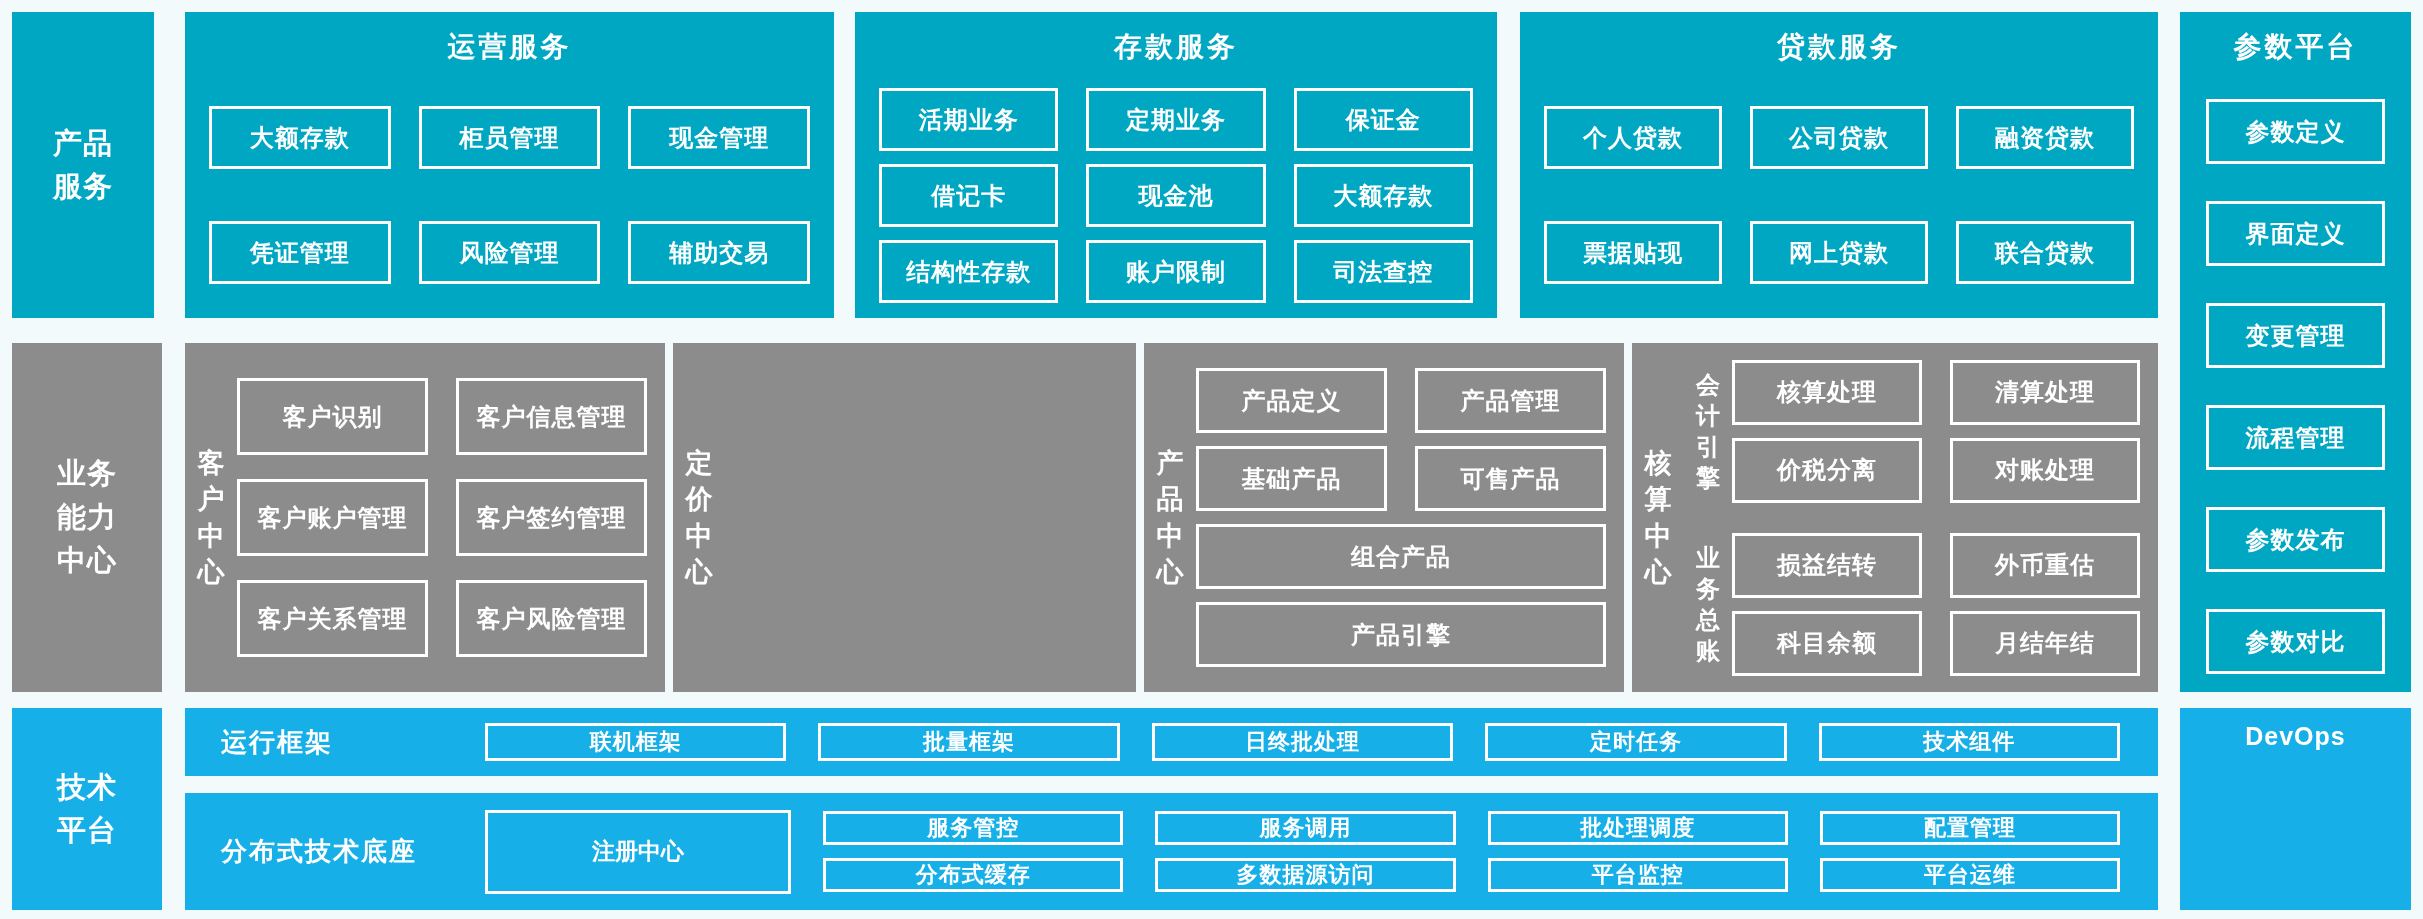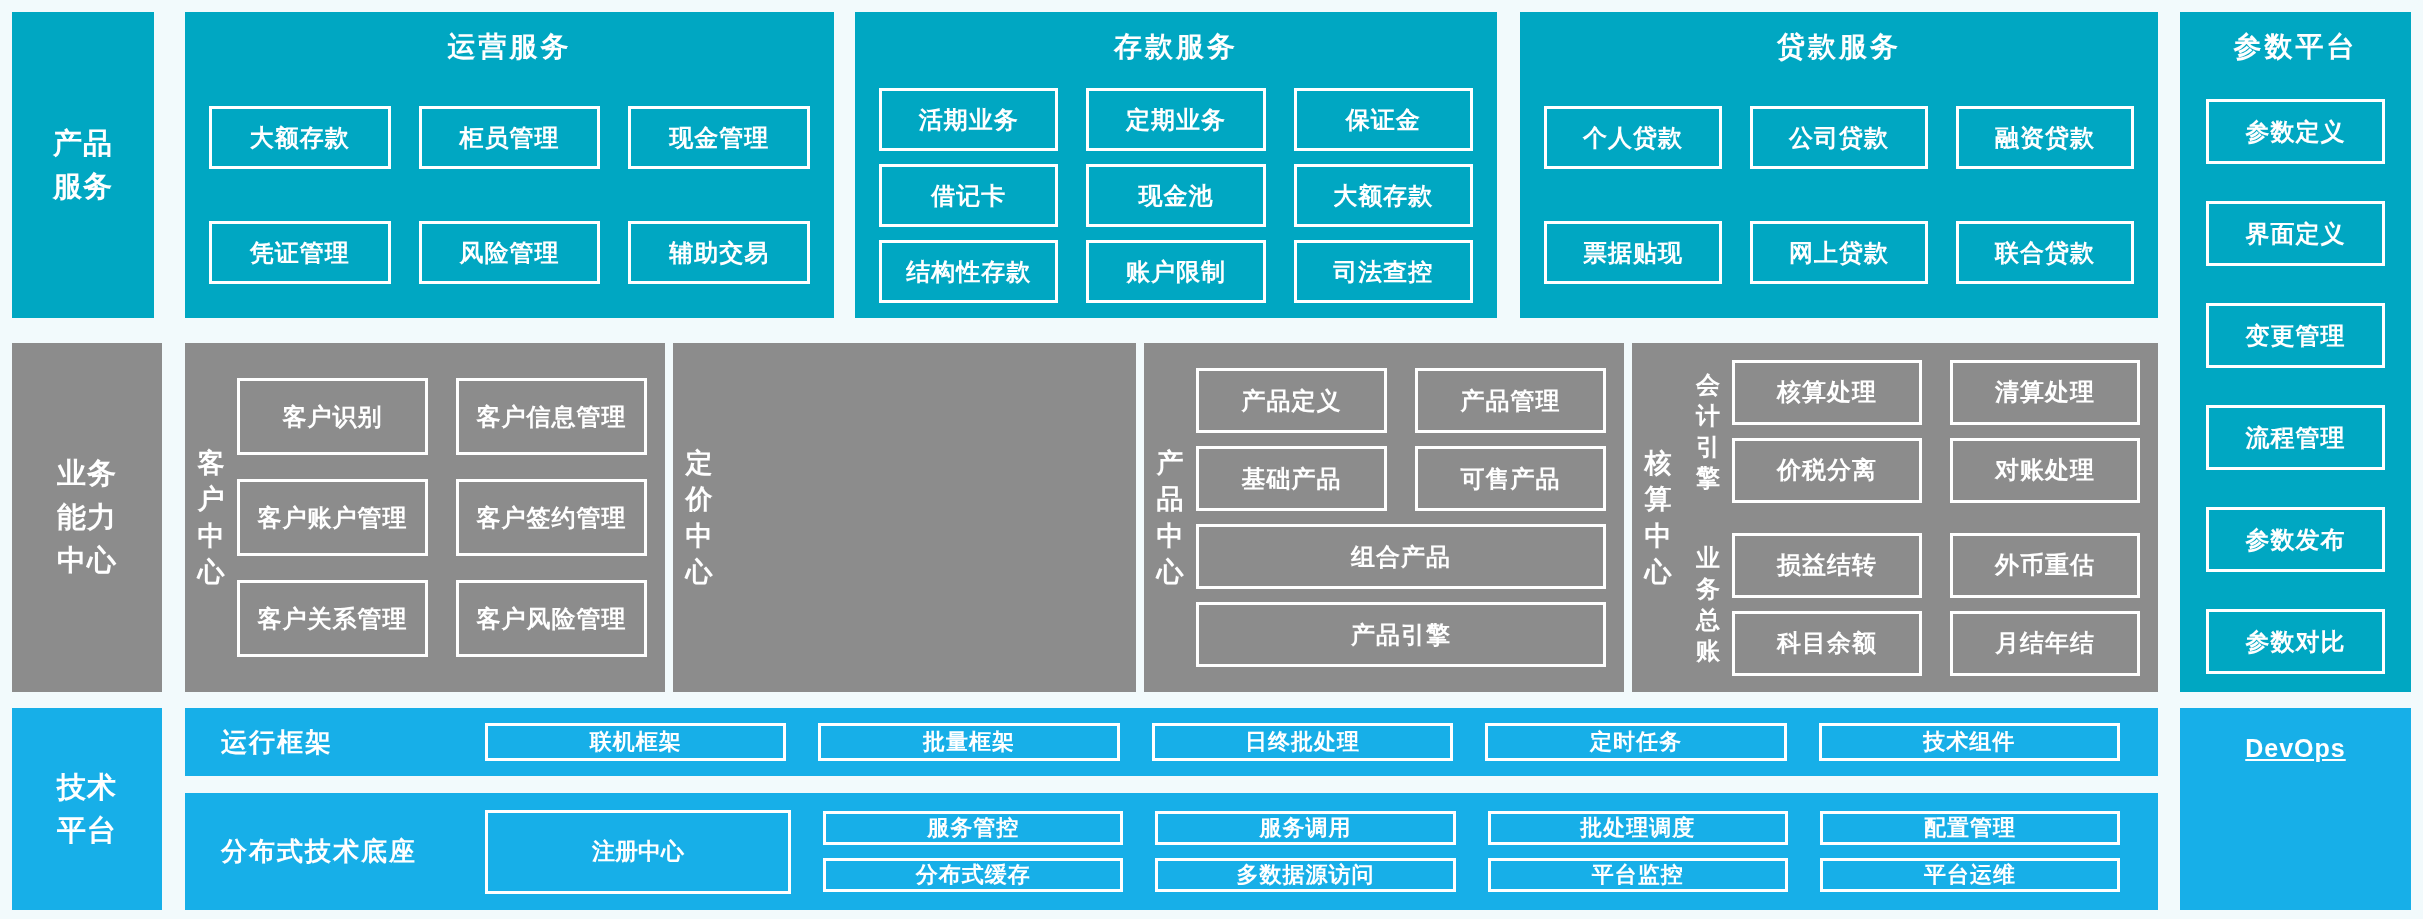--- a/index.html
+++ b/index.html
@@ -69,21 +69,21 @@
   #bar1 { top: 708px; height: 68px; }
   #bar2 { top: 793px; height: 117px; }
   .bar-label { flex: none; width: 232px; font-size: 26px; letter-spacing: 2px; white-space: nowrap; }
   #bar1 .box { height: 38px; font-size: 22px; }
   .registry { flex: 1; height: 84px; border: 3px solid #fff; display: flex; align-items: center; justify-content: center; font-size: 23px; }
   .bcol { flex: 1; display: flex; flex-direction: column; gap: 13px; }
   .bcol .box { flex: none; height: 34px; font-size: 22px; }
 
   
   #devops { left: 2180px; top: 708px; width: 231px; height: 202px; display: flex; flex-direction: column; }
-  #devops .sec-title { font-size: 25px; padding-top: 26px; letter-spacing: 1px; text-decoration: underline; }
+  #devops .sec-title { font-size: 25px; padding-top: 14px; letter-spacing: 1px; }
   #devops .dgrid { display: flex; flex-direction: column; gap: 13px; padding: 0 26px; margin-top: 10px; }
   #devops .box { flex: none; height: 35px; font-size: 22px; }
 </style>
 </head>
 <body>
 
 <div class="page">
 
   <div class="blk teal rail" id="rail-0">
     <div class="vwrap">产品服务</div>

